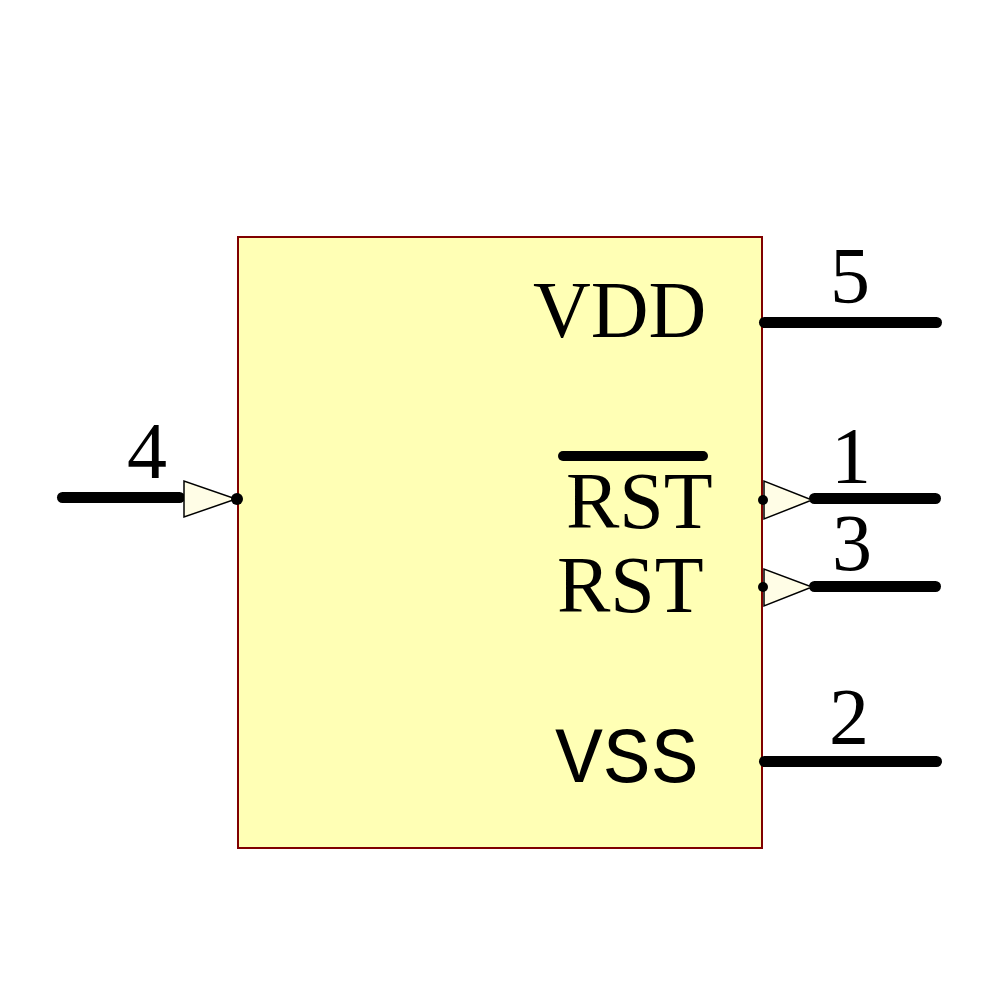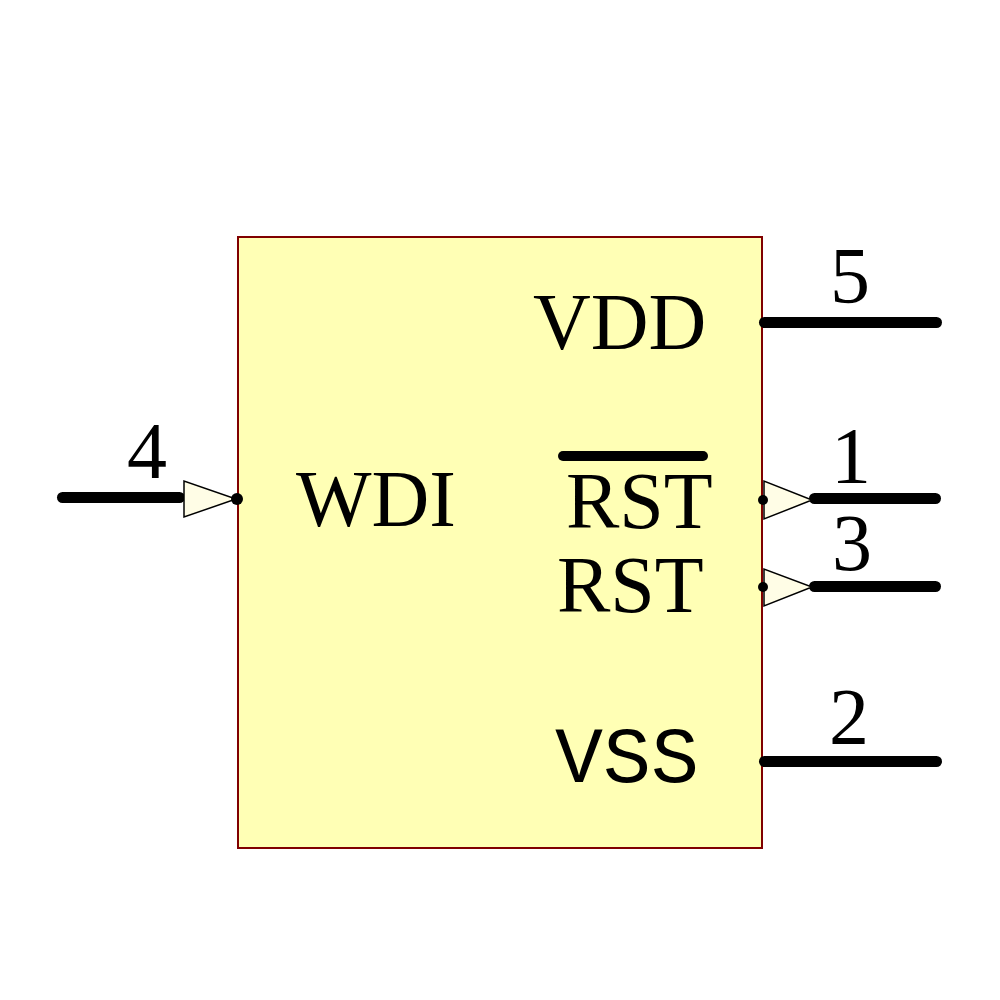--- a/index.html
+++ b/index.html
@@ -20,21 +20,21 @@
     border: 2px solid var(--body-border, #800000);
   }
   .pin-label {
     position: absolute;
     font-size: 80px;
     line-height: 1;
     color: var(--text, #000000);
     white-space: nowrap;
   }
   .lbl-wdi  { left: 296px; top: 459px; }
-  .lbl-vdd  { left: 533px; top: 282px; }
+  .lbl-vdd  { left: 533px; top: 270px; }
   .lbl-rst1 { left: 566px; top: 461px; }
   .lbl-rst2 { left: 557px; top: 545px; }
   .lbl-vss  { left: 555px; top: 721px; font-family: Liberation Mono, monospace; }
   .overline-bar {
     position: absolute;
     left: 558px; top: 451px;
     width: 150px; height: 10px;
     background: var(--wire, #000000);
     border-radius: 5px;
   }
@@ -74,21 +74,20 @@
   }
   .dot { fill: var(--wire, #000000); }
 </style>
 </head>
 <body>
 
 <div class="canvas">
 
   <div class="ic-body"></div>
 
-  <div class="pin-label lbl-wdi">WDI</div>
   <div class="pin-label lbl-vdd">VDD</div>
   <div class="overline-bar"></div>
   <div class="pin-label lbl-rst1">RST</div>
   <div class="pin-label lbl-rst2">RST</div>
   <div class="pin-label lbl-vss">VSS</div>
 
   <div class="pin-number num-4">4</div>
   <div class="pin-number num-5">5</div>
   <div class="pin-number num-1">1</div>
   <div class="pin-number num-3">3</div>

